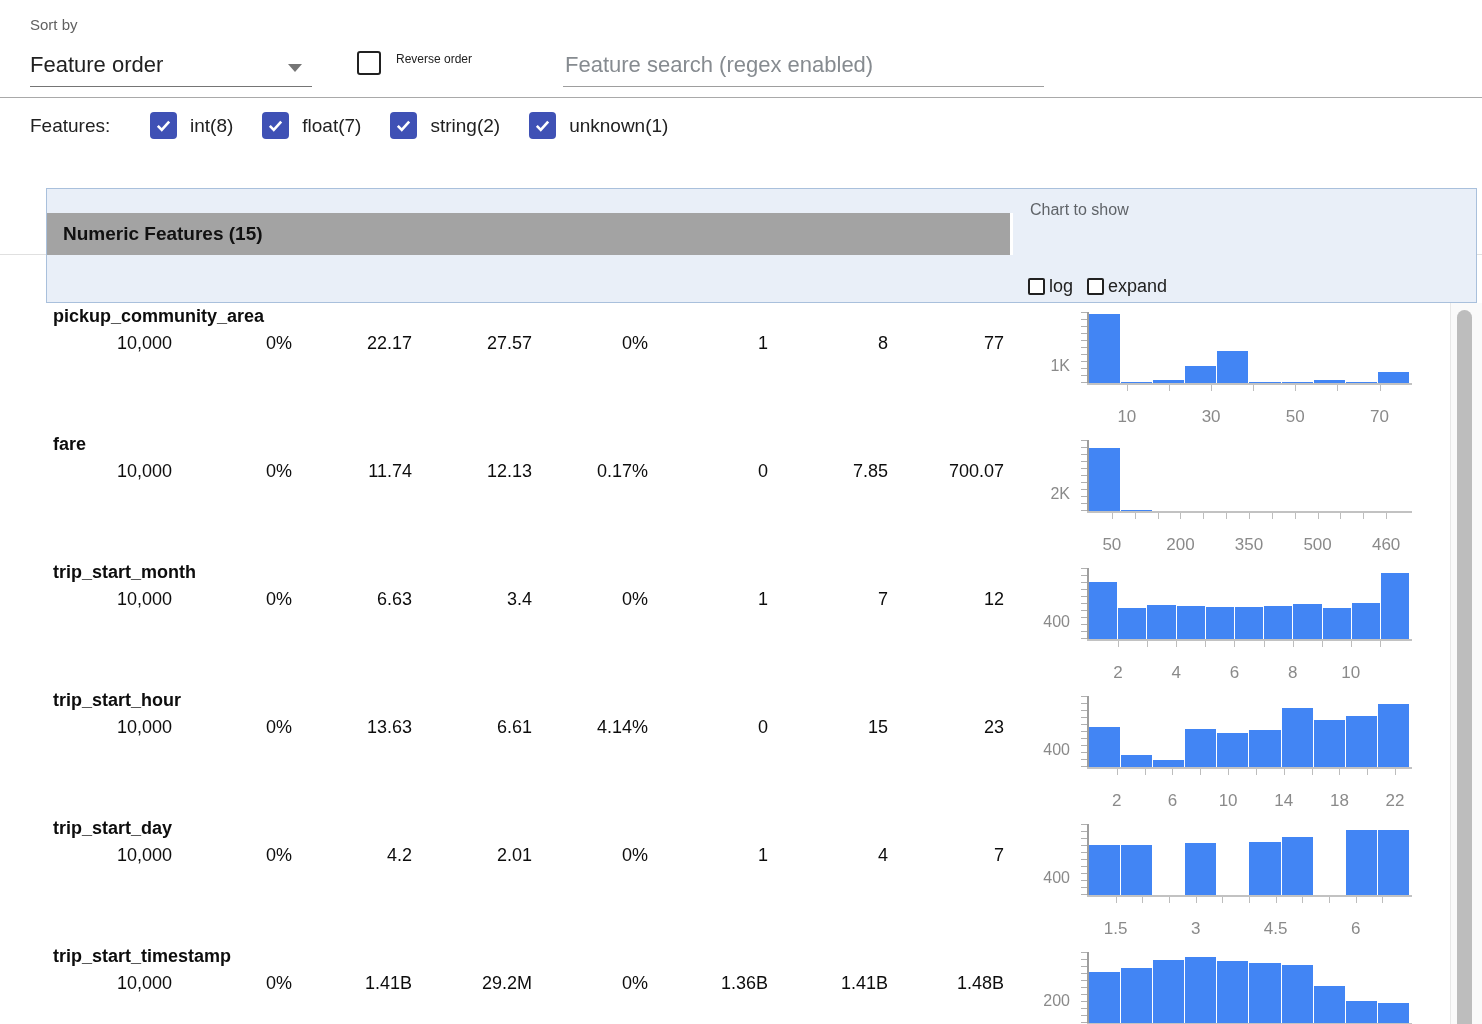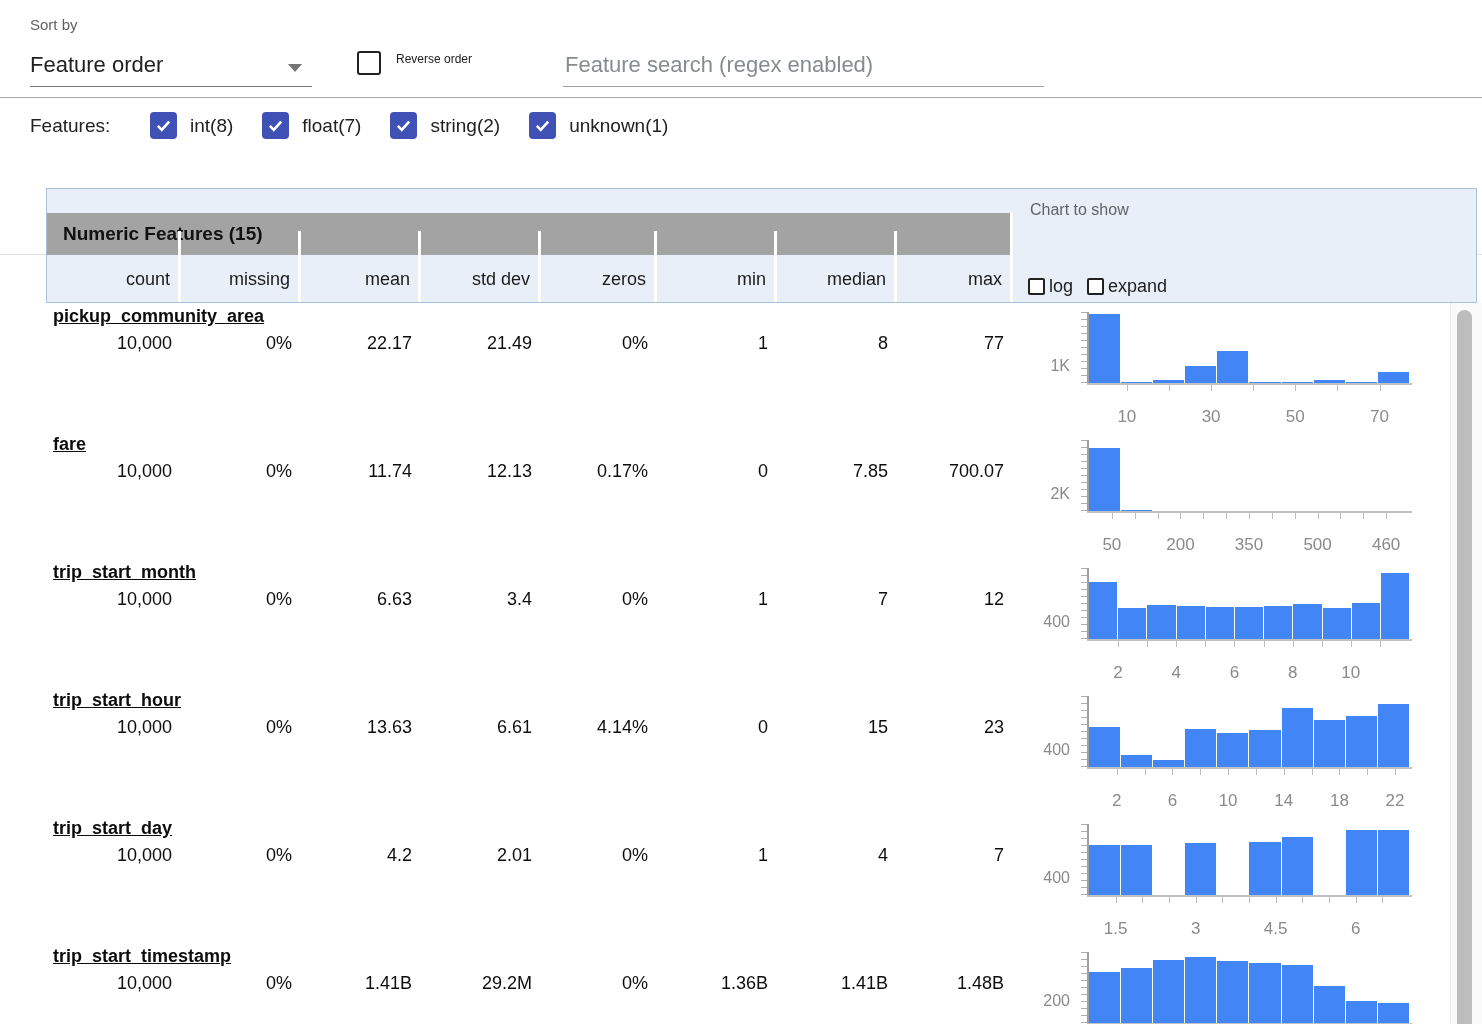--- a/index.html
+++ b/index.html
@@ -44,21 +44,21 @@
   .cts-select{position:absolute;left:14px;top:34px;width:240px;height:40px;border-bottom:2px solid #455a64;cursor:pointer;}
   .cts-value{position:absolute;left:0;top:4px;font-size:21px;color:#212121;}
   .cts-select .dd-arrow{right:14px;top:14px;}
   .cts-checks{position:absolute;left:12px;top:87px;display:flex;gap:14px;align-items:flex-end;}
   .cts-check-item{display:flex;align-items:center;gap:4px;}
   .small-cb{width:17px;height:17px;border-radius:2px;}
   .cts-check-label{font-size:18px;color:#212121;}
   
   .rows-box{position:absolute;left:46px;top:303px;width:1431px;}
   .feature-row{position:relative;height:128px;background:#fff;}
-  .feature-name{position:absolute;left:7px;top:3px;font-size:18px;font-weight:bold;color:#0d0d0d;text-decoration:underline;}
+  .feature-name{position:absolute;left:7px;top:3px;font-size:18px;font-weight:bold;color:#0d0d0d;}
   .stats-line{position:absolute;left:0;top:30px;display:flex;}
   .stat-cell{box-sizing:border-box;padding-right:8px;text-align:right;font-size:18px;color:#0d0d0d;}
   
   .chart{position:absolute;left:966px;top:0;width:465px;height:128px;}
   .ylabel{position:absolute;left:0;width:58px;height:20px;line-height:20px;text-align:right;font-size:16px;color:#8a8a8a;}
   .ruler{position:absolute;left:69px;top:9px;width:6px;height:72px;
     background:repeating-linear-gradient(to bottom,#b0b0b0 0 1px,transparent 1px 7px);}
   .yaxis{position:absolute;left:75px;top:9px;width:2px;height:72px;background:#9e9e9e;}
   .bars{position:absolute;left:77px;top:9px;width:320px;height:71px;display:flex;align-items:flex-end;}
   .bar{flex:1 1 0;background:#4285f4;border-right:1px solid #fff;box-sizing:border-box;}
@@ -119,30 +119,20 @@
           </svg>
         </span>
         <span class="filter-label">unknown(1)</span>
       </div>
     </div>
   <div class="divider2"></div>
 </div>
 
 <div class="panel-header">
   <div class="title-bar">Numeric Features (15)</div>
-  <div class="cols-row">
-      <div class="col-cell" style="width: 134px;">count</div>
-      <div class="col-cell" style="width: 120px;">missing</div>
-      <div class="col-cell" style="width: 120px;">mean</div>
-      <div class="col-cell" style="width: 120px;">std dev</div>
-      <div class="col-cell" style="width: 116px;">zeros</div>
-      <div class="col-cell" style="width: 120px;">min</div>
-      <div class="col-cell" style="width: 120px;">median</div>
-      <div class="col-cell" style="width: 116px;">max</div>
-    </div>
   <div class="chart-controls">
     <div class="cts-label">Chart to show</div>
     <div class="cts-checks">
       <span class="cts-check-item">
         <span class="cb-outline small-cb"></span>
         <span class="cts-check-label">log</span>
       </span>
       <span class="cts-check-item">
         <span class="cb-outline small-cb"></span>
         <span class="cts-check-label">expand</span>
@@ -151,21 +141,21 @@
   </div>
 </div>
 
 <div class="rows-box">
     <div class="feature-row">
     <div class="feature-name">pickup_community_area</div>
     <div class="stats-line">
         <div class="stat-cell" style="width: 134px;">10,000</div>
         <div class="stat-cell" style="width: 120px;">0%</div>
         <div class="stat-cell" style="width: 120px;">22.17</div>
-        <div class="stat-cell" style="width: 120px;">21.49</div>
+        <div class="stat-cell" style="width: 120px;">27.57</div>
         <div class="stat-cell" style="width: 116px;">0%</div>
         <div class="stat-cell" style="width: 120px;">1</div>
         <div class="stat-cell" style="width: 120px;">8</div>
         <div class="stat-cell" style="width: 116px;">77</div>
       </div>
     <div class="chart">
         <div class="ylabel" style="top: 53.4884px;">1K</div>
         <div class="ruler"></div>
         <div class="yaxis"></div>
         <div class="bars">

